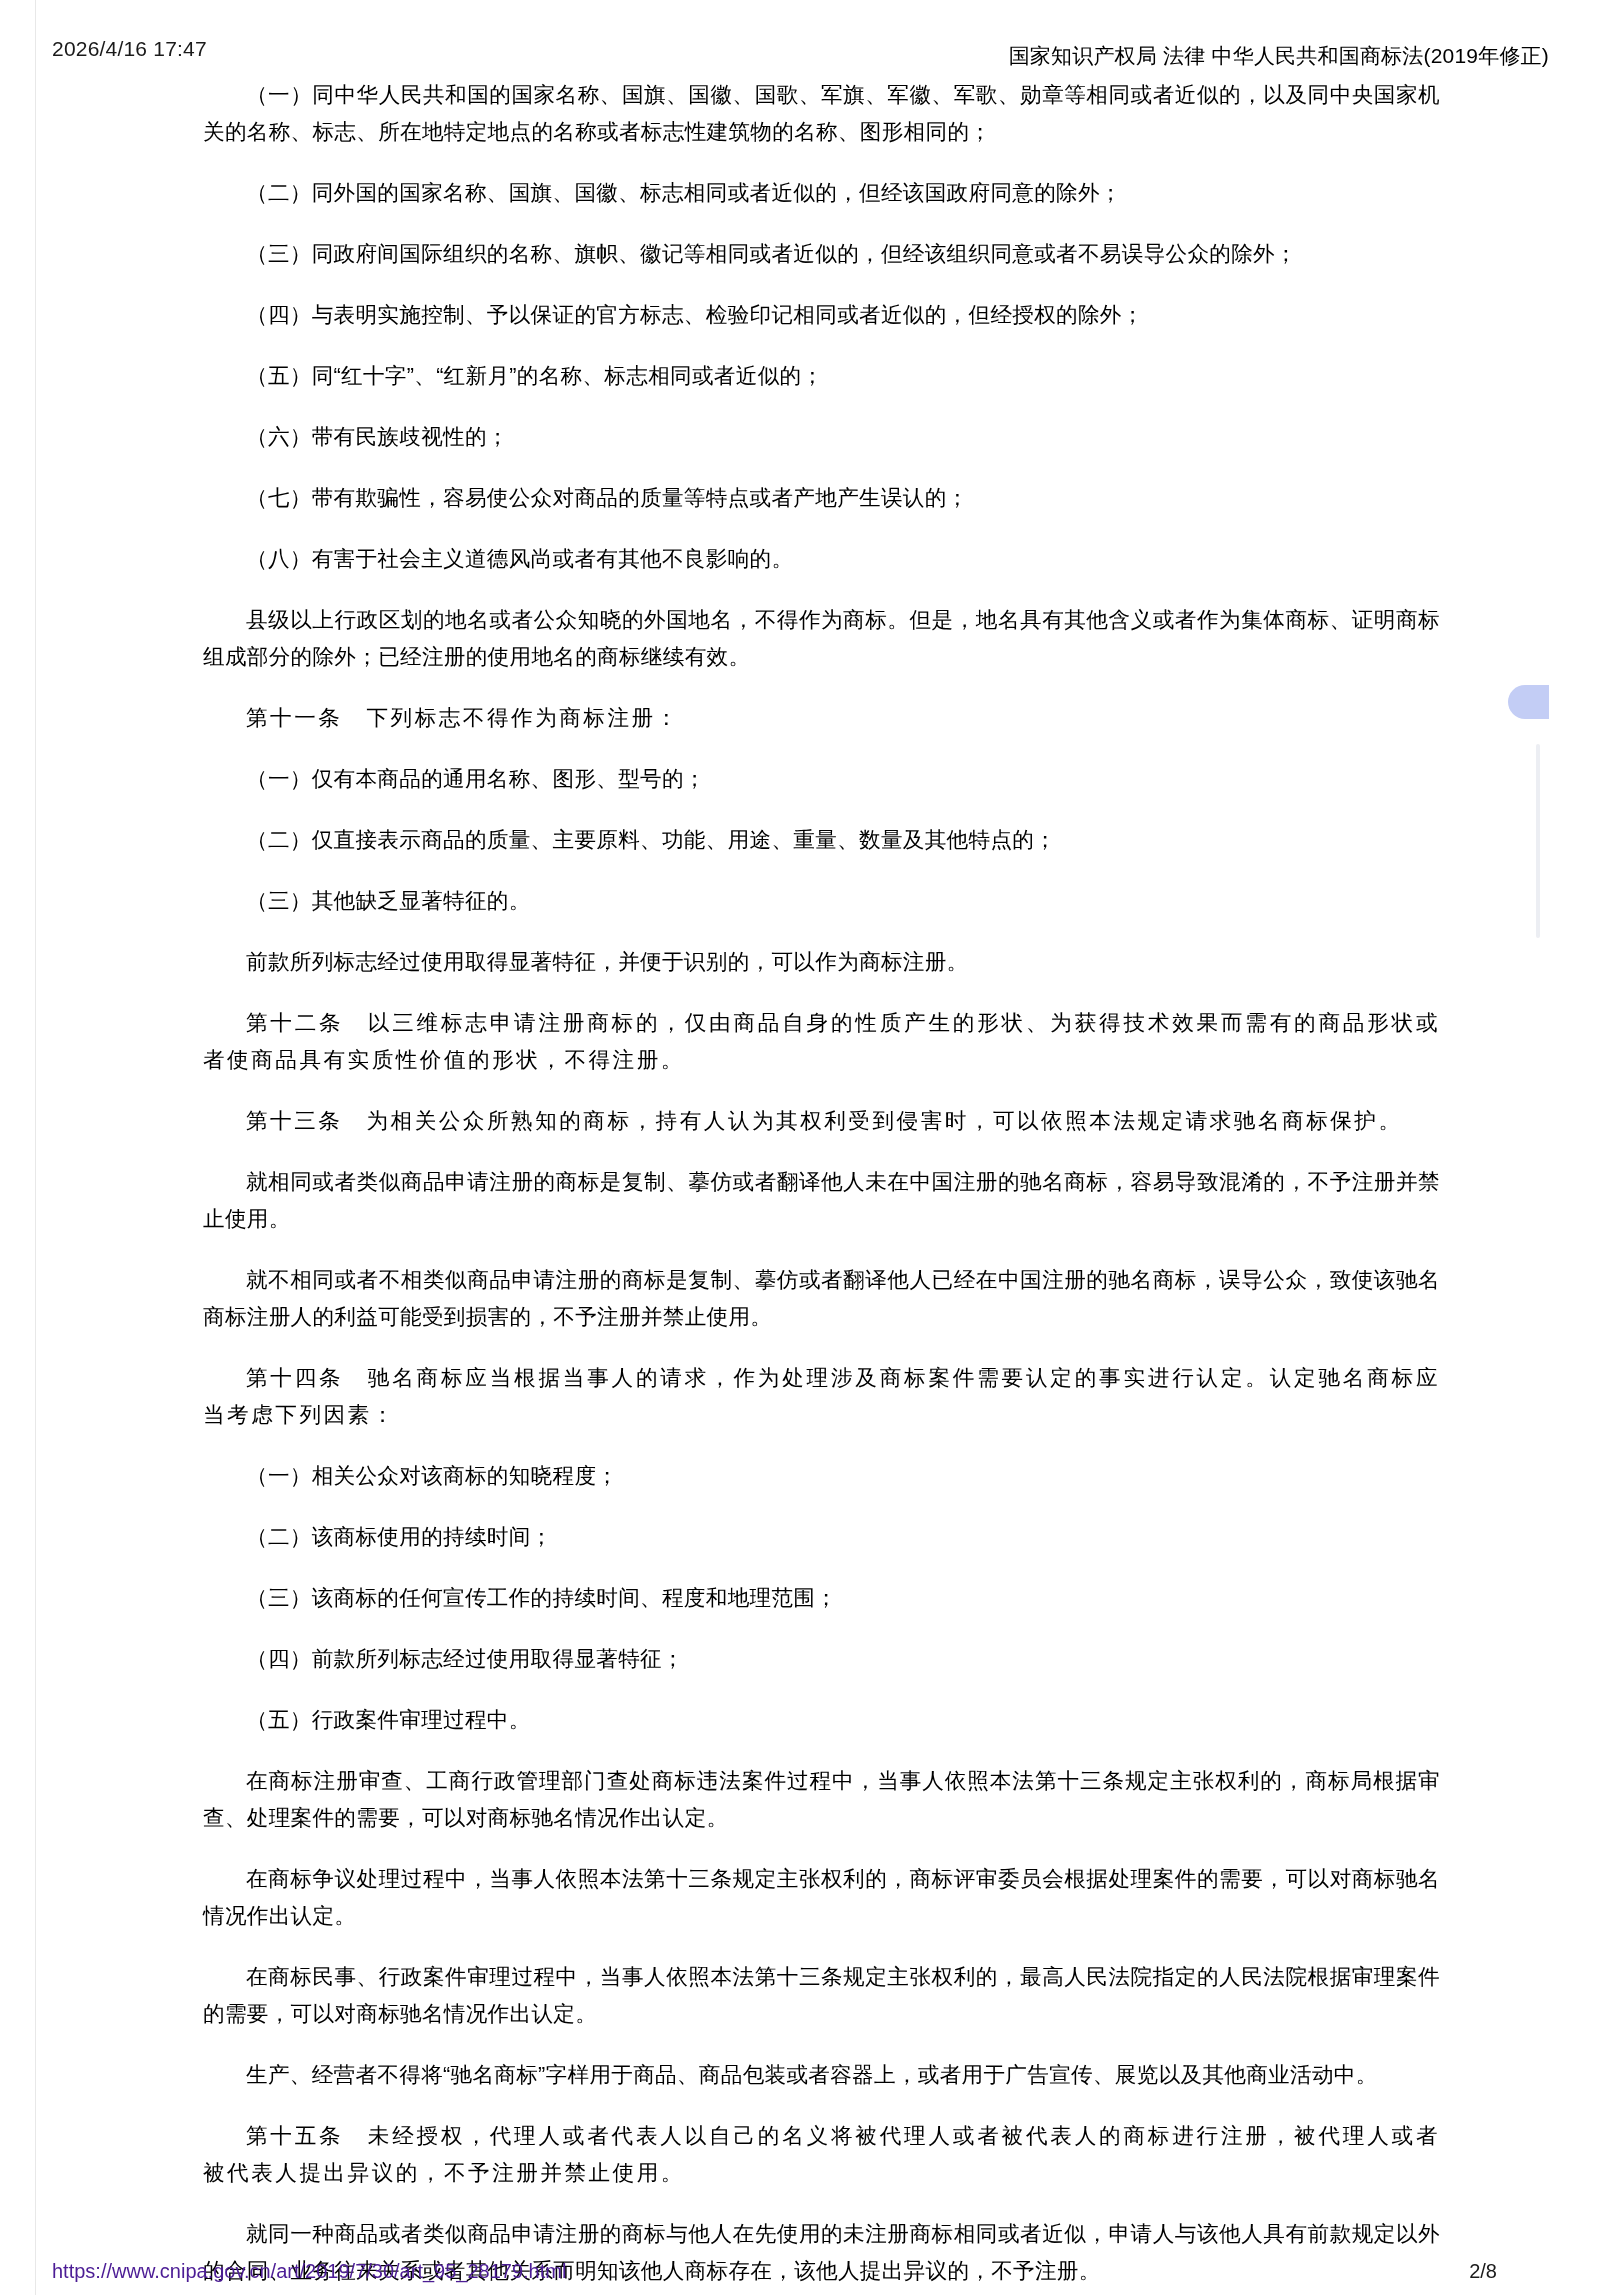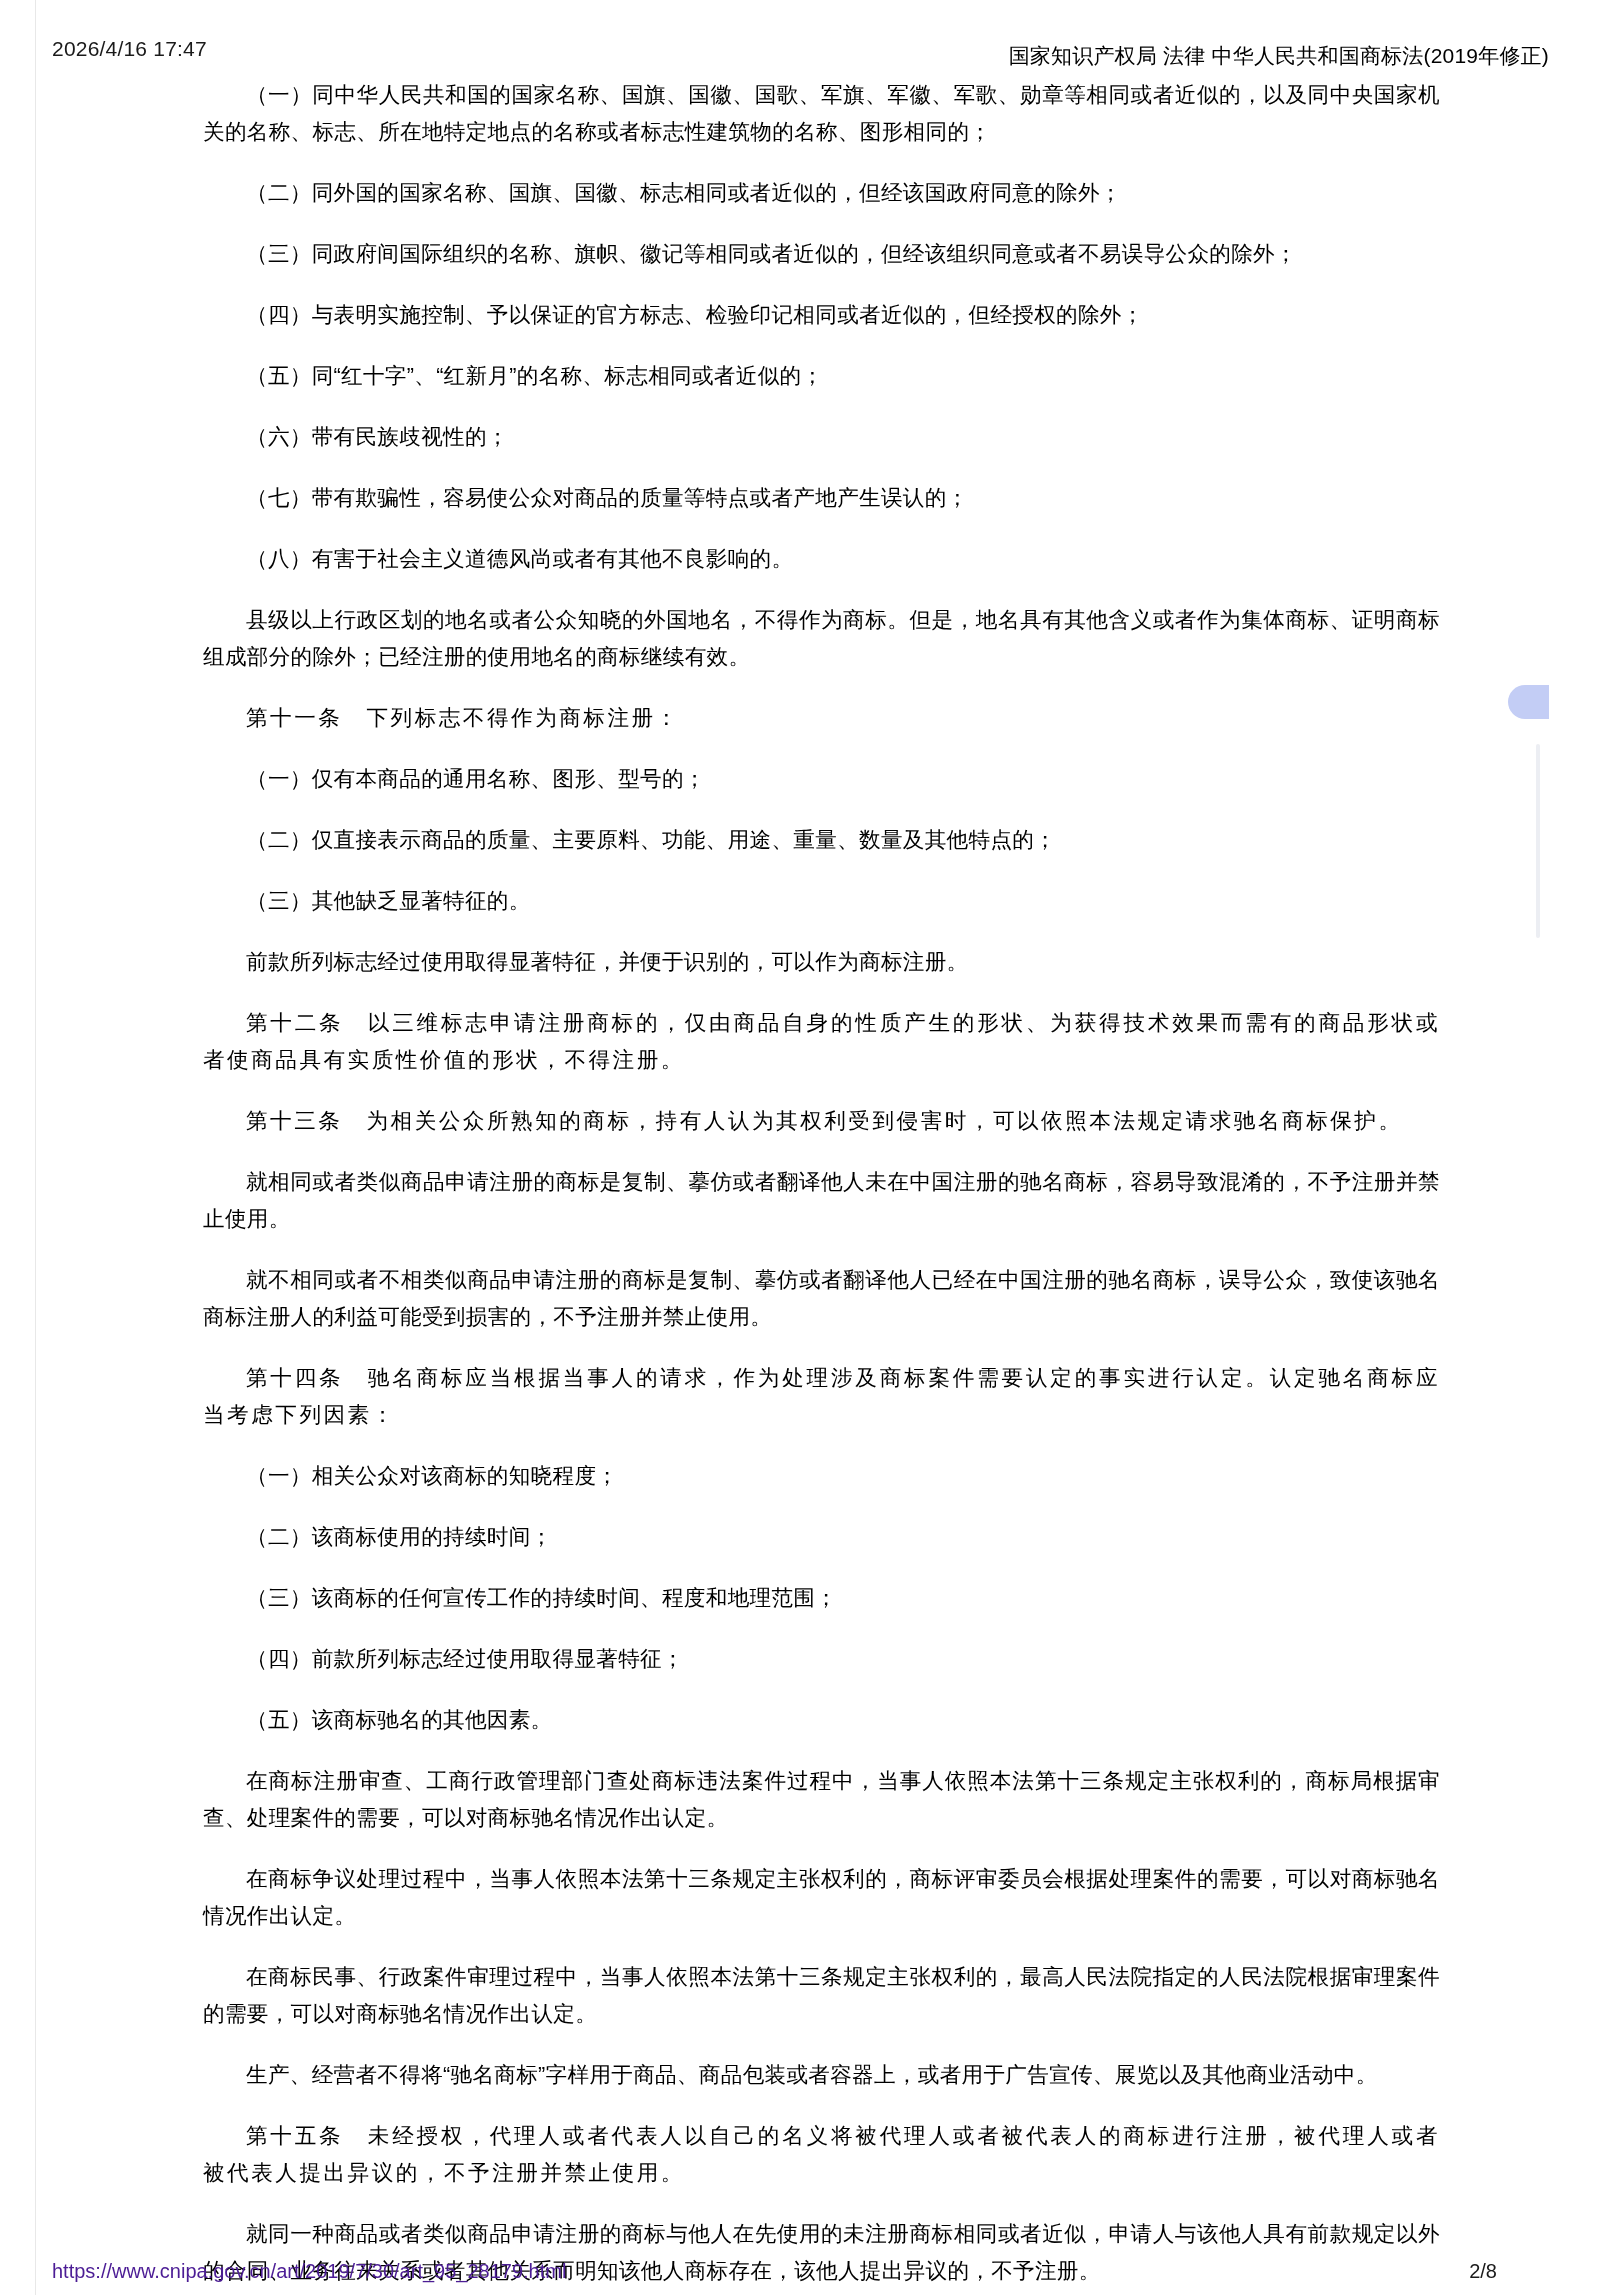--- a/index.html
+++ b/index.html
@@ -154,21 +154,21 @@
     <p class="indent">前款所列标志经过使用取得显著特征，并便于识别的，可以作为商标注册。</p>
     <p class="indent art-head">第十二条　以三维标志申请注册商标的，仅由商品自身的性质产生的形状、为获得技术效果而需有的商品形状或者使商品具有实质性价值的形状，不得注册。</p>
     <p class="indent art-head">第十三条　为相关公众所熟知的商标，持有人认为其权利受到侵害时，可以依照本法规定请求驰名商标保护。</p>
     <p class="indent">就相同或者类似商品申请注册的商标是复制、摹仿或者翻译他人未在中国注册的驰名商标，容易导致混淆的，不予注册并禁止使用。</p>
     <p class="indent">就不相同或者不相类似商品申请注册的商标是复制、摹仿或者翻译他人已经在中国注册的驰名商标，误导公众，致使该驰名商标注册人的利益可能受到损害的，不予注册并禁止使用。</p>
     <p class="indent art-head">第十四条　驰名商标应当根据当事人的请求，作为处理涉及商标案件需要认定的事实进行认定。认定驰名商标应当考虑下列因素：</p>
     <p class="indent">（一）相关公众对该商标的知晓程度；</p>
     <p class="indent">（二）该商标使用的持续时间；</p>
     <p class="indent">（三）该商标的任何宣传工作的持续时间、程度和地理范围；</p>
     <p class="indent">（四）前款所列标志经过使用取得显著特征；</p>
-    <p class="indent">（五）该商标驰名的其他因素。</p>
+    <p class="indent">（五）行政案件审理过程中。</p>
     <p class="indent">在商标注册审查、工商行政管理部门查处商标违法案件过程中，当事人依照本法第十三条规定主张权利的，商标局根据审查、处理案件的需要，可以对商标驰名情况作出认定。</p>
     <p class="indent">在商标争议处理过程中，当事人依照本法第十三条规定主张权利的，商标评审委员会根据处理案件的需要，可以对商标驰名情况作出认定。</p>
     <p class="indent">在商标民事、行政案件审理过程中，当事人依照本法第十三条规定主张权利的，最高人民法院指定的人民法院根据审理案件的需要，可以对商标驰名情况作出认定。</p>
     <p class="indent">生产、经营者不得将“驰名商标”字样用于商品、商品包装或者容器上，或者用于广告宣传、展览以及其他商业活动中。</p>
     <p class="indent art-head">第十五条　未经授权，代理人或者代表人以自己的名义将被代理人或者被代表人的商标进行注册，被代理人或者被代表人提出异议的，不予注册并禁止使用。</p>
     <p class="indent">就同一种商品或者类似商品申请注册的商标与他人在先使用的未注册商标相同或者近似，申请人与该他人具有前款规定以外的合同、业务往来关系或者其他关系而明知该他人商标存在，该他人提出异议的，不予注册。</p>
   </div>
 
   <div class="scroll-track">
     <div class="scroll-rail"></div>

